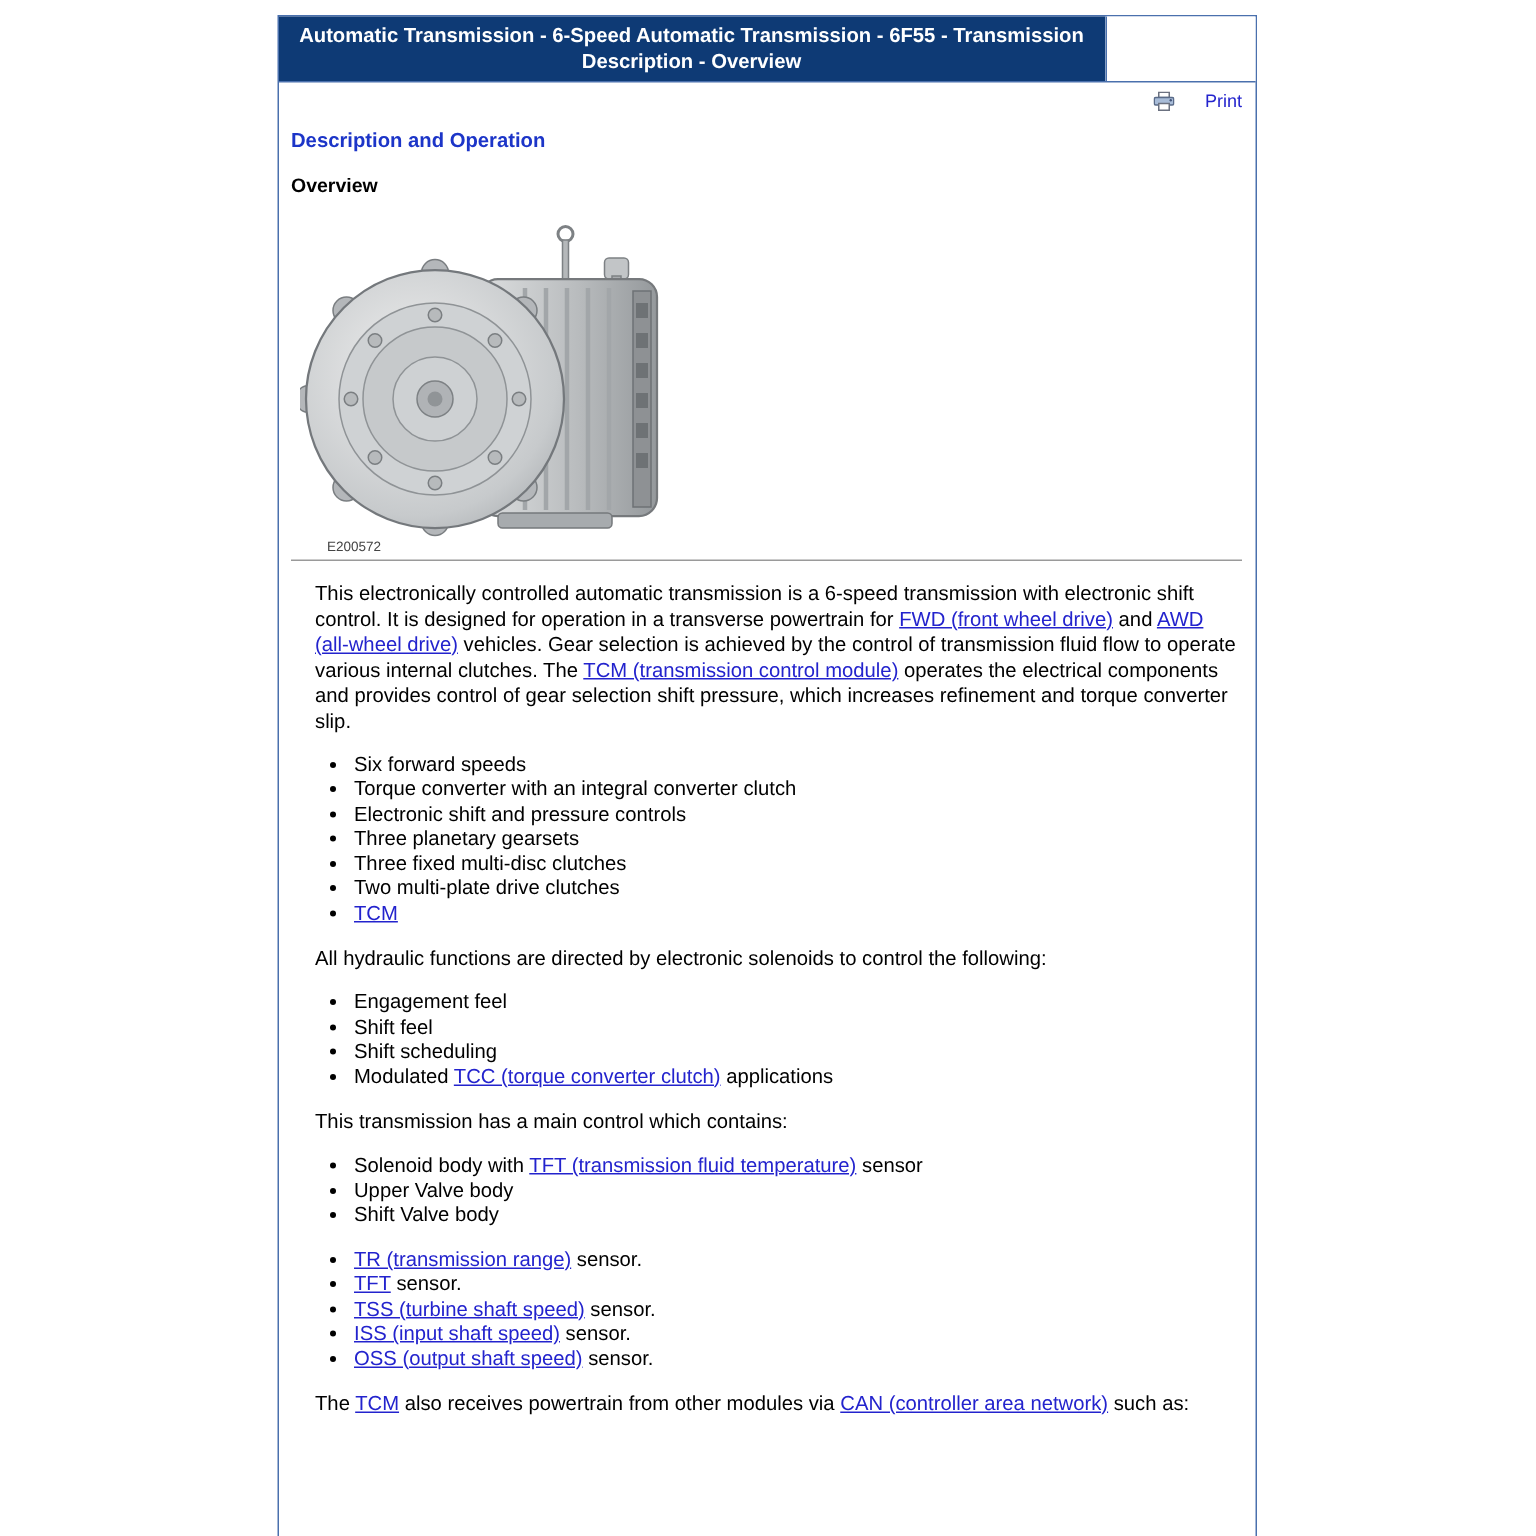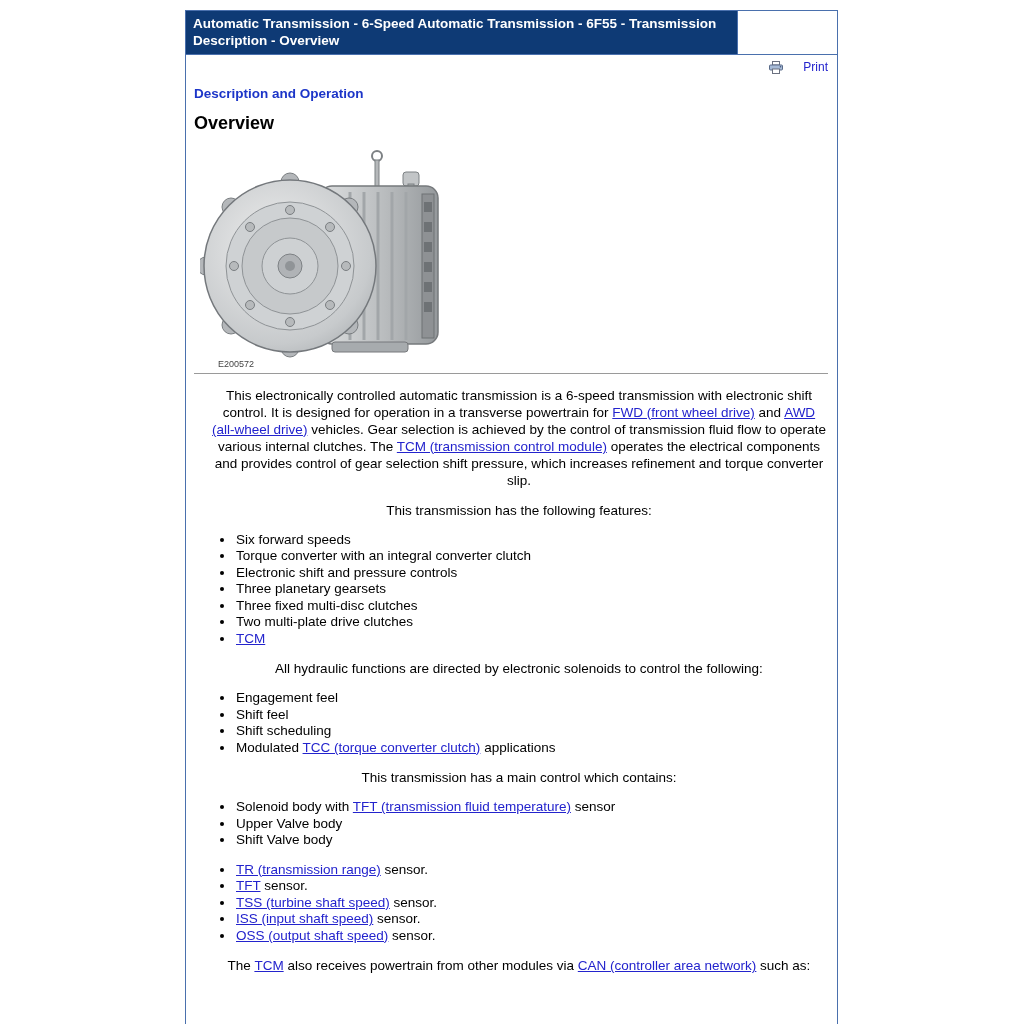--- a/index.html
+++ b/index.html
@@ -15,34 +15,34 @@
     width:1024px;height:1024px;overflow:hidden;position:relative;
     font-family:"Liberation Sans", sans-serif;color:var(--text);
   }
   .doc{
     position:absolute;left:185px;top:10px;width:653px;min-height:1060px;
     border:1px solid var(--border);background:#fff;
   }
   .doc-header{display:flex;align-items:stretch;border-bottom:1px solid var(--border);}
   .doc-title{
     flex:1;background:var(--header-bg);color:#fff;font-weight:bold;
-    font-size:13.5px;line-height:17px;padding:4px 8px 5px 7px;
+    font-size:13.5px;line-height:17px;padding:4px 8px 5px 7px;text-align:center;
   }
   .doc-gap{width:100px;background:#fff;border-left:1px solid var(--border);}
   .print-row{text-align:right;padding:5px 9px 2px 0;font-size:12px;line-height:14px;}
   .print-link{color:var(--link);text-decoration:none;display:inline-flex;align-items:center;gap:20px;}
   .print-icon{display:inline-block;line-height:0;}
   .content{padding:0 9px 20px 8px;font-size:13.5px;line-height:17px;}
   .section-heading{color:var(--heading);font-weight:bold;font-size:13.5px;margin-top:6px;}
-  .sub-heading{color:#000;font-weight:bold;font-size:18px;margin-top:13px;}
+  .sub-heading{color:#000;font-weight:bold;font-size:13px;margin-top:13px;}
   .figure{margin-top:16px;}
   .figure svg{display:block;margin-left:6px;}
   .figcaption{font-size:9px;color:#444;margin:1px 0 0 6px;line-height:11px;padding-left:18px;}
   .rule{border:0;border-top:1px solid #9a9a9a;margin:3px 0 0 0;}
-  p{margin:13px 0 0 16px;text-align:center;}
+  p{margin:13px 0 0 16px;}
   ul{margin:13px 0 0 0;padding-left:41px;list-style:disc;}
   li{line-height:16.5px;padding-left:1px;}
   a.lnk{color:var(--link);text-decoration:underline;cursor:pointer;}
 </style>
 </head>
 <body>
 
 <div class="doc">
 
   <div class="doc-header">
@@ -130,21 +130,20 @@
         <circle cx="90" cy="118" r="12" fill="#b0b3b6" stroke="#7d8184"></circle>
         <circle cx="90" cy="118" r="5" fill="#909497"></circle>
       </svg>
       <div class="figcaption">E200572</div>
     </div>
 
     <hr class="rule">
 
     <p><span>This electronically controlled automatic transmission is a 6-speed transmission with electronic shift control. It is designed for operation in a transverse powertrain for </span><a href="#" class="lnk">FWD (front wheel drive)</a><span> and </span><a href="#" class="lnk">AWD (all-wheel drive)</a><span> vehicles. Gear selection is achieved by the control of transmission fluid flow to operate various internal clutches. The </span><a href="#" class="lnk">TCM (transmission control module)</a><span> operates the electrical components and provides control of gear selection shift pressure, which increases refinement and torque converter slip.</span></p>
 
-    <p>This transmission has the following features:</p>
 
     <ul>
       <li><span>Six forward speeds</span></li>
       <li><span>Torque converter with an integral converter clutch</span></li>
       <li><span>Electronic shift and pressure controls</span></li>
       <li><span>Three planetary gearsets</span></li>
       <li><span>Three fixed multi-disc clutches</span></li>
       <li><span>Two multi-plate drive clutches</span></li>
       <li><a href="#" class="lnk">TCM</a></li>
     </ul>

